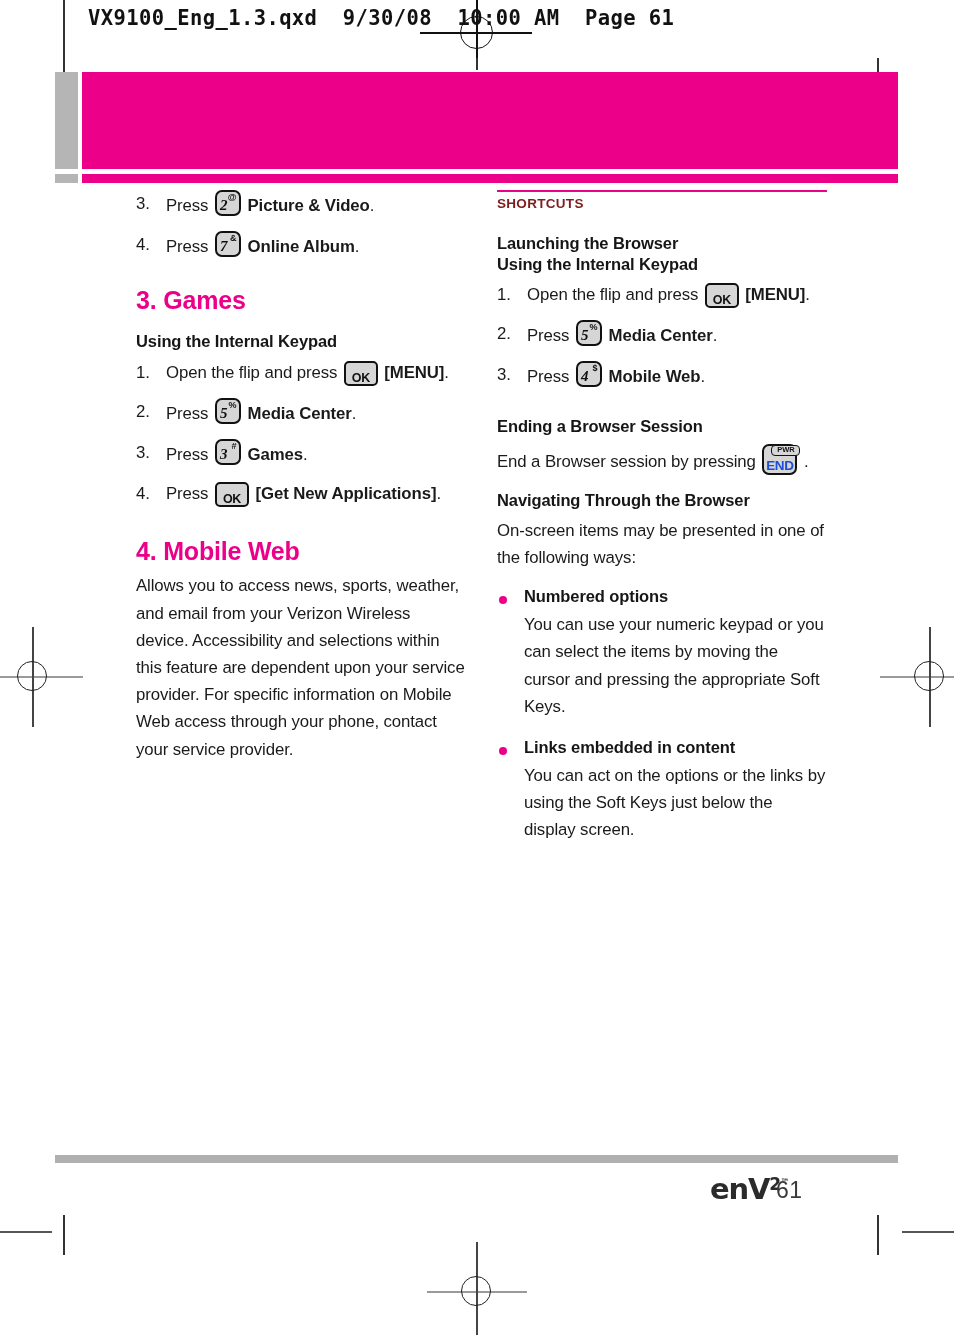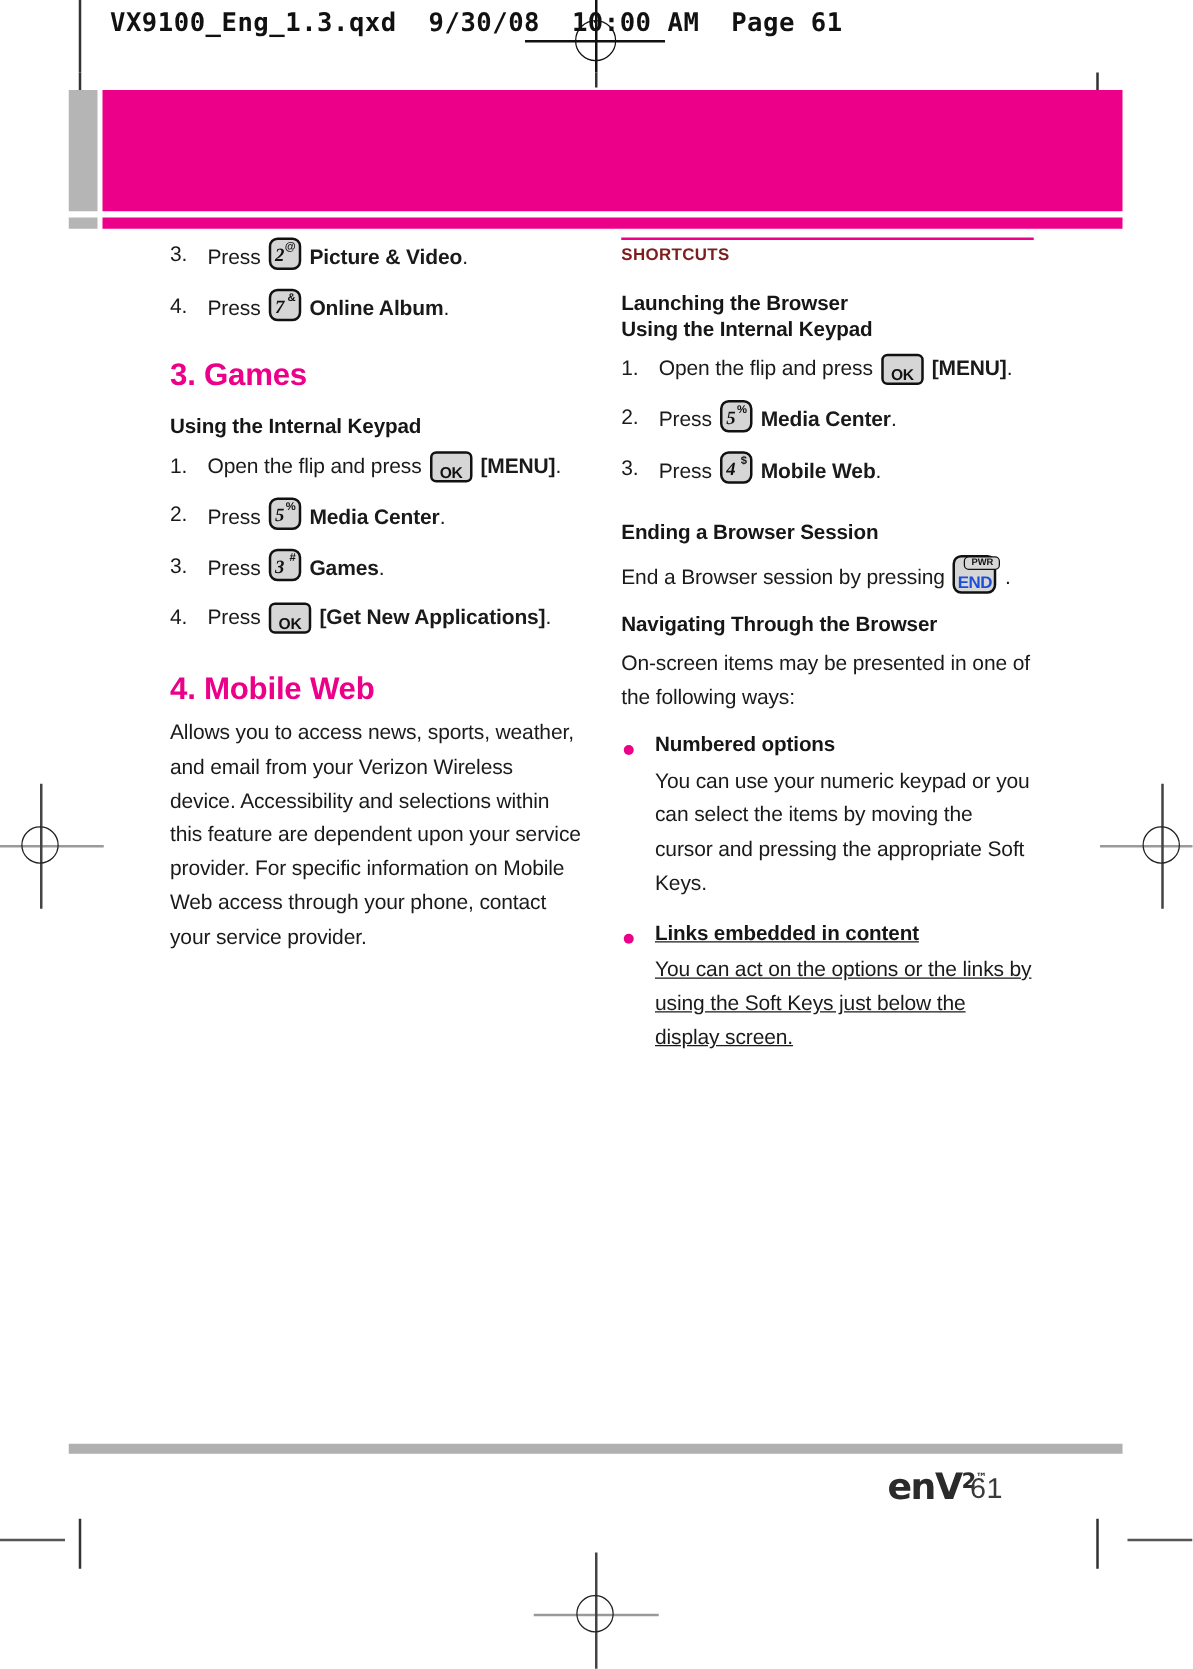--- a/index.html
+++ b/index.html
@@ -521,21 +521,21 @@
 
   <h3 class="h-sub" style="margin-top:15px;">Navigating Through the Browser</h3>
   <p class="body-p">On-screen items may be presented in one of the following ways:</p>
 
   <ul class="bullets" style="margin-top:16px;">
     <li>
       <span class="dot"></span>
       <div class="bullet-title">Numbered options</div>
       <div class="bullet-body">You can use your numeric keypad or you can select the items by moving the cursor and pressing the appropriate Soft Keys.</div>
     </li>
-    <li style="margin-top:18px;text-decoration:underline;">
+    <li style="margin-top:18px;">
       <span class="dot"></span>
       <div class="bullet-title">Links embedded in content</div>
       <div class="bullet-body">You can act on the options or the links by using the Soft Keys just below the display screen.</div>
     </li>
   </ul>
 </div>
 
 <div class="footer-bar"></div>
 <div class="footer-logo"><span>enV</span><span class="sup2">2</span><span class="tm">™</span></div>
 <div class="footer-page">61</div>

